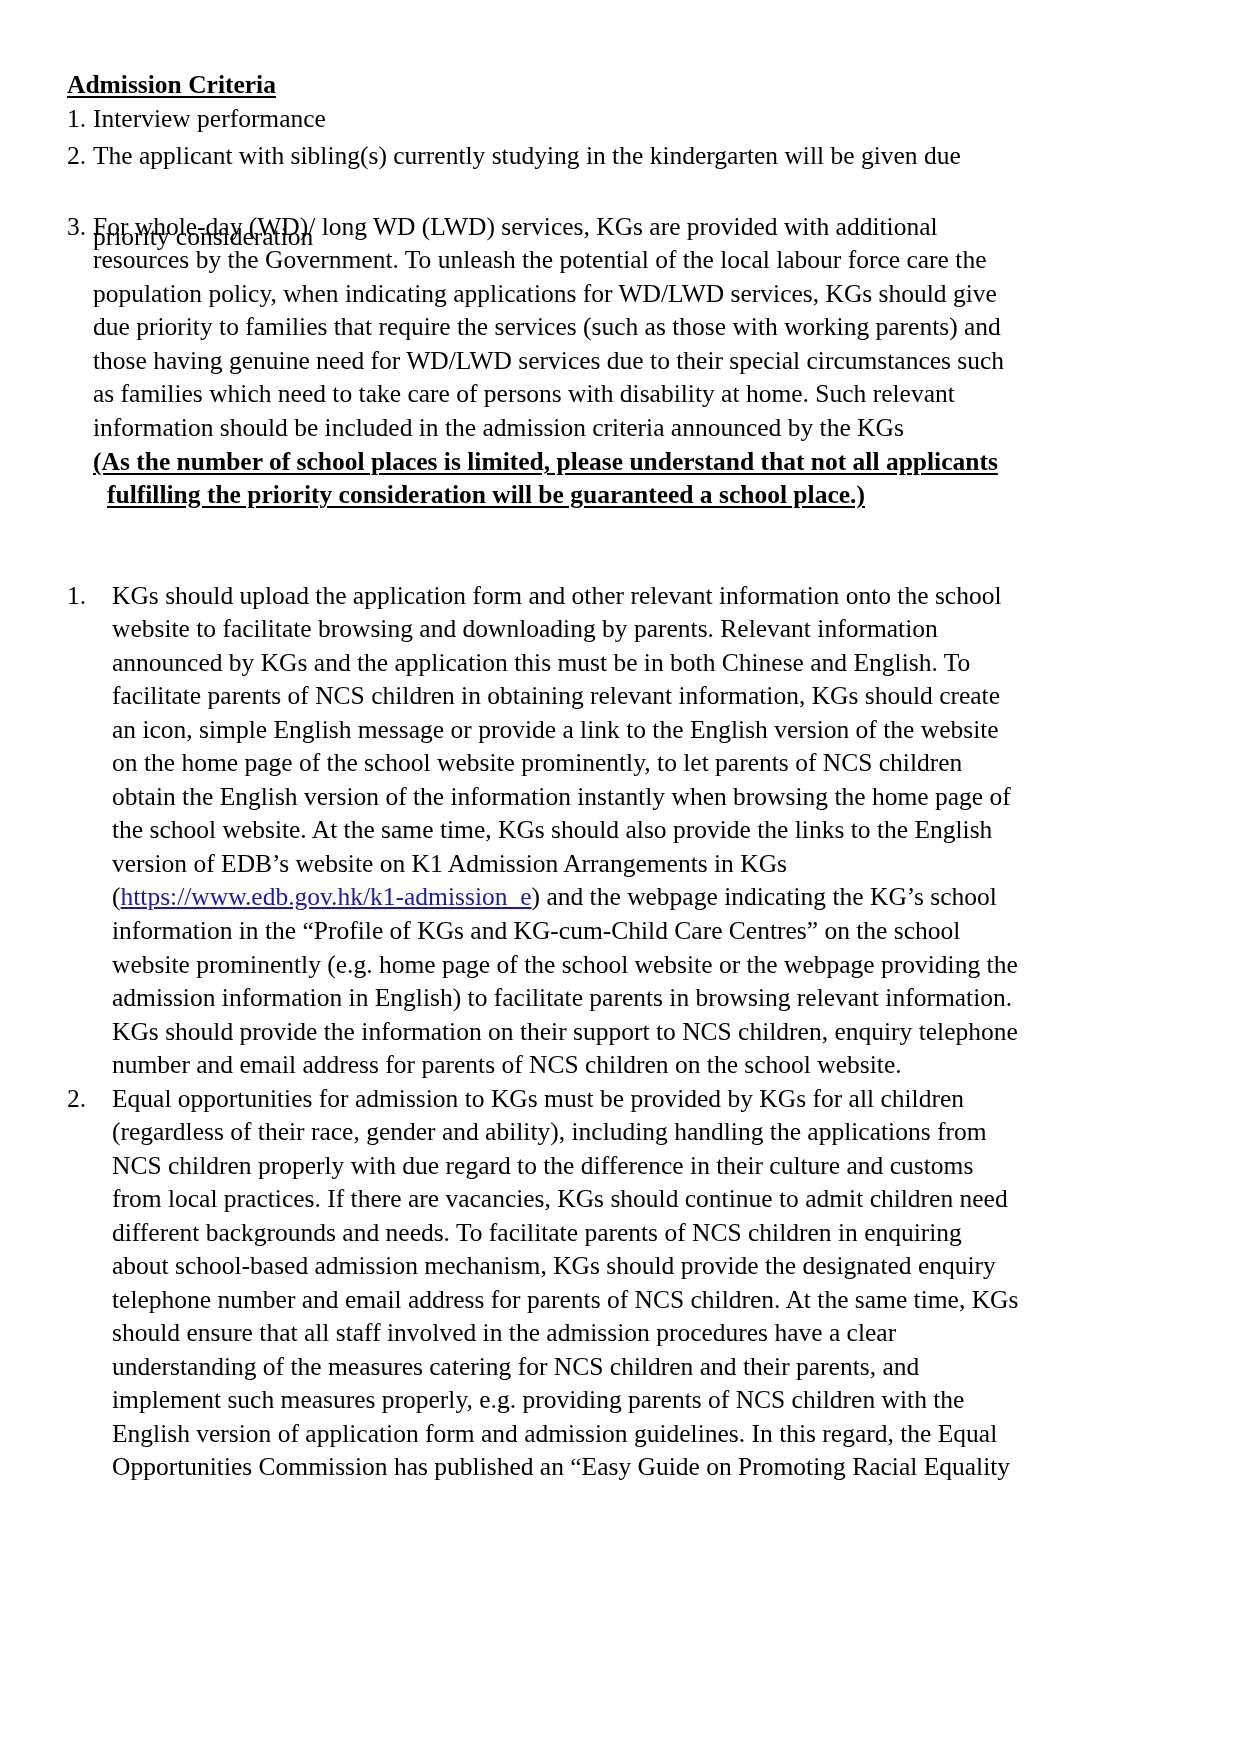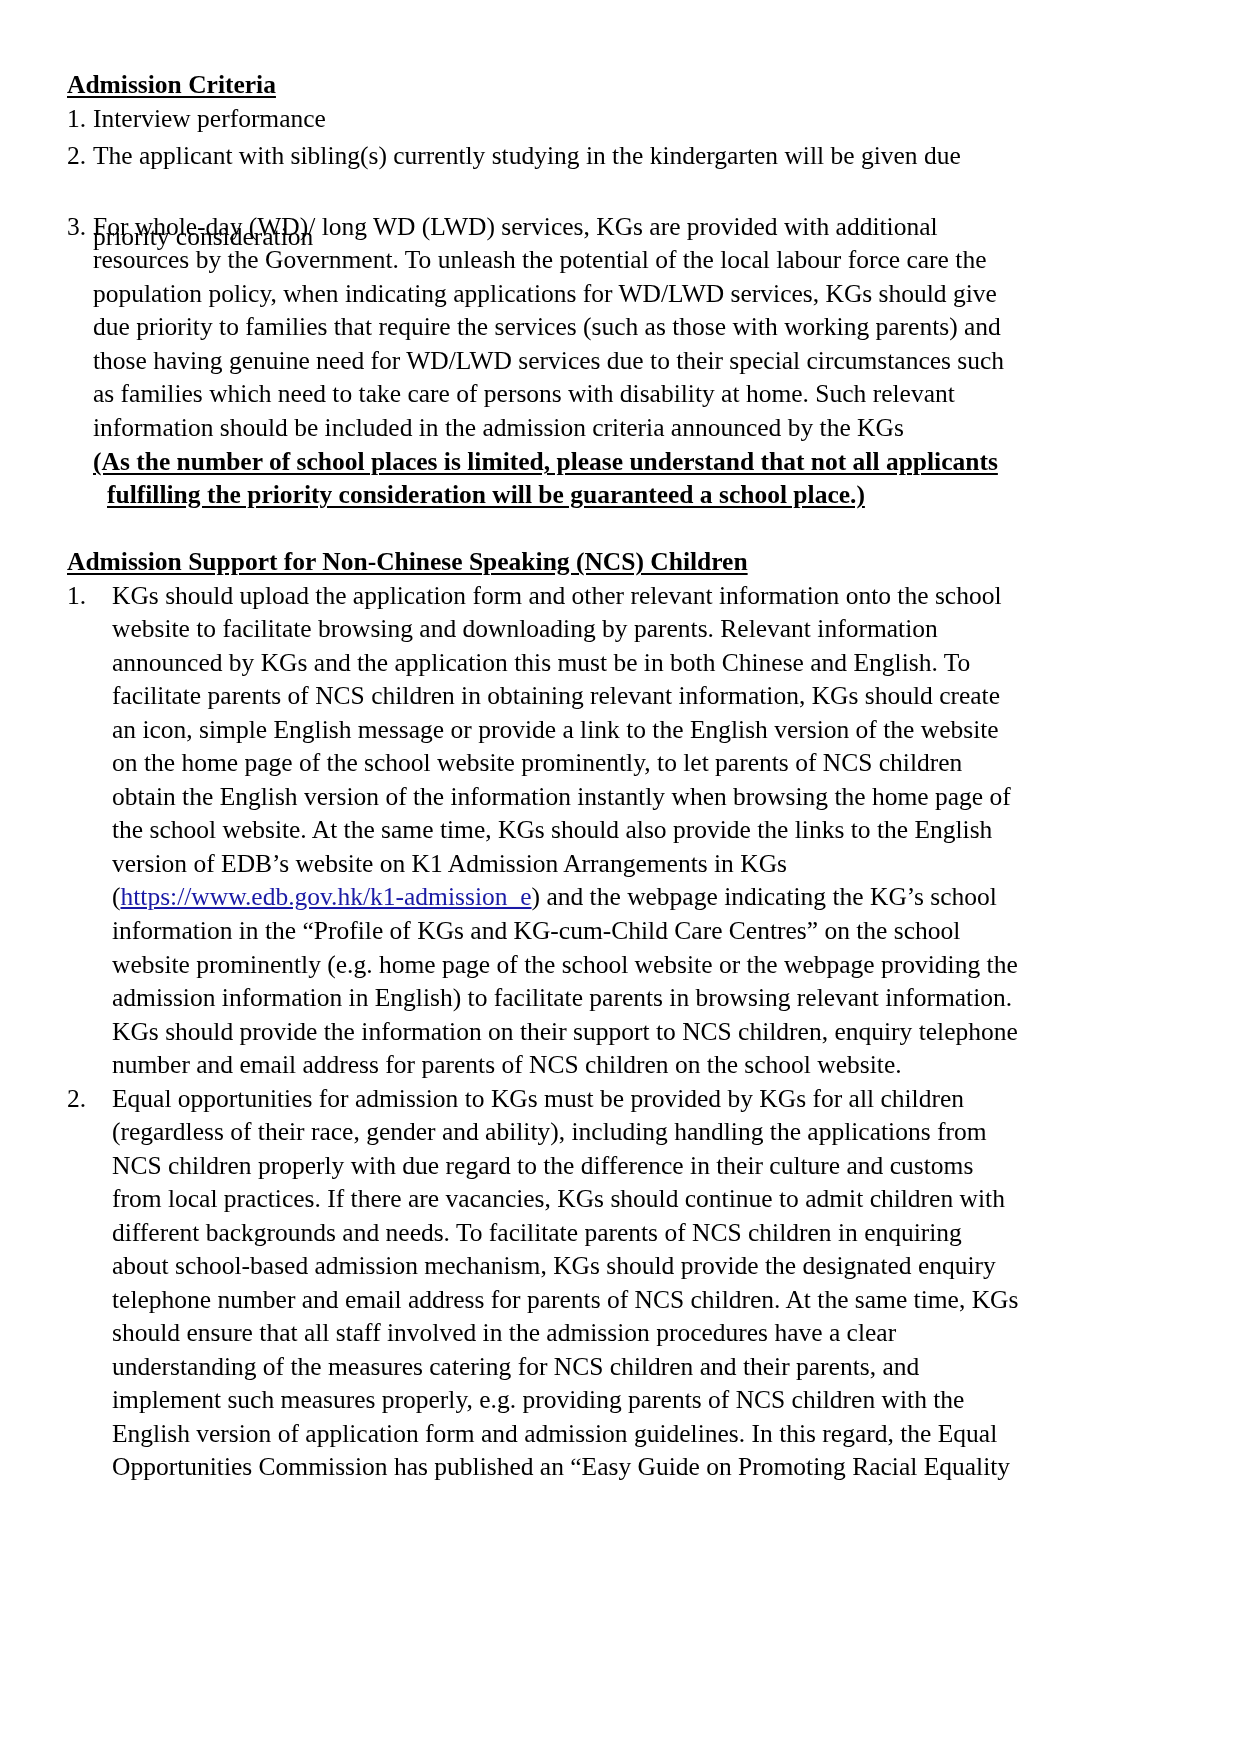--- a/index.html
+++ b/index.html
@@ -60,21 +60,20 @@
     <div class="line" style="left:93px; top:346px;">those having genuine need for WD/LWD services due to their special circumstances such</div>
     <div class="line" style="left:93px; top:379px;">as families which need to take care of persons with disability at home. Such relevant</div>
     <div class="line" style="left:93px; top:413px;">information should be included in the admission criteria announced by the KGs</div>
   </div>
 
   <div>
     <div class="line note" style="left:93px; top:447px;">(As the number of school places is limited, please understand that not all applicants</div>
     <div class="line note" style="left:107px; top:480px;">fulfilling the priority consideration will be guaranteed a school place.)</div>
   </div>
 
-  <div class="line heading" style="left:67px; top:547px;">Admission Support for Non-Chinese Speaking (NCS) Children</div>
 
   <div>
     <div class="line" style="left:67px; top:581px;">1.</div>
     <div class="line" style="left:112px; top:581px;">KGs should upload the application form and other relevant information onto the school</div>
     <div class="line" style="left:112px; top:614px;">website to facilitate browsing and downloading by parents. Relevant information</div>
     <div class="line" style="left:112px; top:648px;">announced by KGs and the application this must be in both Chinese and English. To</div>
     <div class="line" style="left:112px; top:681px;">facilitate parents of NCS children in obtaining relevant information, KGs should create</div>
     <div class="line" style="left:112px; top:715px;">an icon, simple English message or provide a link to the English version of the website</div>
     <div class="line" style="left:112px; top:748px;">on the home page of the school website prominently, to let parents of NCS children</div>
     <div class="line" style="left:112px; top:782px;">obtain the English version of the information instantly when browsing the home page of</div>
@@ -86,21 +85,21 @@
     <div class="line" style="left:112px; top:983px;">admission information in English) to facilitate parents in browsing relevant information.</div>
     <div class="line" style="left:112px; top:1017px;">KGs should provide the information on their support to NCS children, enquiry telephone</div>
     <div class="line" style="left:112px; top:1050px;">number and email address for parents of NCS children on the school website.</div>
   </div>
 
   <div>
     <div class="line" style="left:67px; top:1084px;">2.</div>
     <div class="line" style="left:112px; top:1084px;">Equal opportunities for admission to KGs must be provided by KGs for all children</div>
     <div class="line" style="left:112px; top:1117px;">(regardless of their race, gender and ability), including handling the applications from</div>
     <div class="line" style="left:112px; top:1151px;">NCS children properly with due regard to the difference in their culture and customs</div>
-    <div class="line" style="left:112px; top:1184px;">from local practices. If there are vacancies, KGs should continue to admit children with</div>
+    <div class="line" style="left:112px; top:1184px;">from local practices. If there are vacancies, KGs should continue to admit children need</div>
     <div class="line" style="left:112px; top:1218px;">different backgrounds and needs. To facilitate parents of NCS children in enquiring</div>
     <div class="line" style="left:112px; top:1251px;">about school-based admission mechanism, KGs should provide the designated enquiry</div>
     <div class="line" style="left:112px; top:1285px;">telephone number and email address for parents of NCS children. At the same time, KGs</div>
     <div class="line" style="left:112px; top:1318px;">should ensure that all staff involved in the admission procedures have a clear</div>
     <div class="line" style="left:112px; top:1352px;">understanding of the measures catering for NCS children and their parents, and</div>
     <div class="line" style="left:112px; top:1385px;">implement such measures properly, e.g. providing parents of NCS children with the</div>
     <div class="line" style="left:112px; top:1419px;">English version of application form and admission guidelines. In this regard, the Equal</div>
     <div class="line" style="left:112px; top:1452px;">Opportunities Commission has published an “Easy Guide on Promoting Racial Equality</div>
   </div>
 

